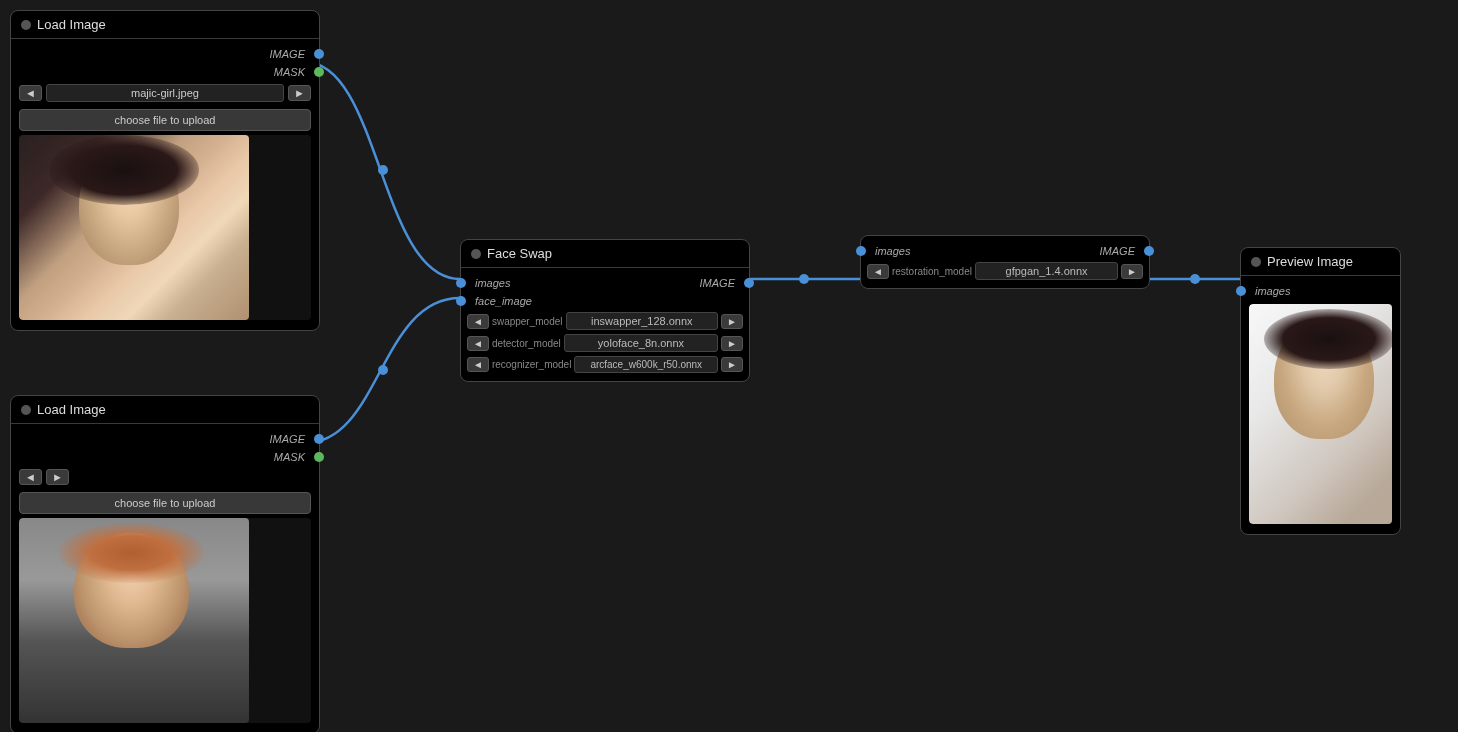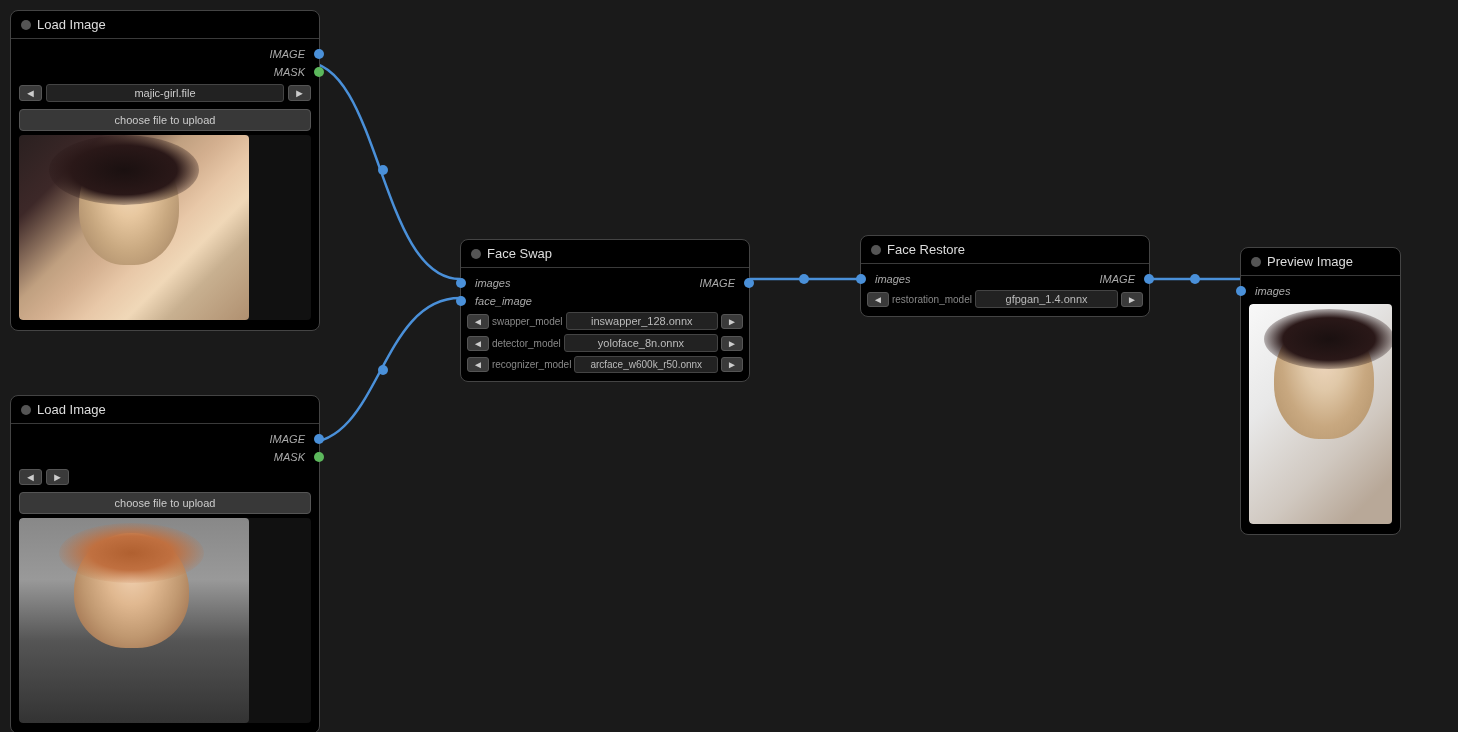--- a/index.html
+++ b/index.html
@@ -265,21 +265,21 @@
       <div class="port-dot blue right"></div>
     </div>
 
     <div class="port-row right-port" style="position:relative; padding-right:14px;">
       <span class="port-label">MASK</span>
       <div class="port-dot green right"></div>
     </div>
 
     <div class="control-row">
       <button class="btn-arrow">◄</button>
-      <span class="control-value">majic-girl.file</span>
+      <span class="control-value">majic-girl.jpeg</span>
       <button class="btn-arrow">►</button>
     </div>
 
     <button class="upload-btn">choose file to upload</button>
 
     <div class="image-preview">
       <div class="img-girl1"></div>
     </div>
   </div>
 </div>
@@ -350,24 +350,20 @@
     <div class="model-row">
       <button class="model-btn">◄</button>
       <span class="model-label" style="font-size:10px; white-space:nowrap;">recognizer_model</span>
       <span class="model-value" style="font-size:10px;">arcface_w600k_r50.onnx</span>
       <button class="model-btn">►</button>
     </div>
   </div>
 </div>
 
 <div class="node" style="left: 860px; top: 235px; width: 290px;">
-  <div class="node-header">
-    <div class="node-dot"></div>
-    <span>Face Restore</span>
-  </div>
   <div class="node-body">
 
     <div class="port-row" style="position:relative; padding-left:14px; padding-right:14px;">
       <div class="port-dot blue left"></div>
       <span class="port-label">images</span>
       <span class="port-label">IMAGE</span>
       <div class="port-dot blue right"></div>
     </div>
 
     <div class="model-row">

